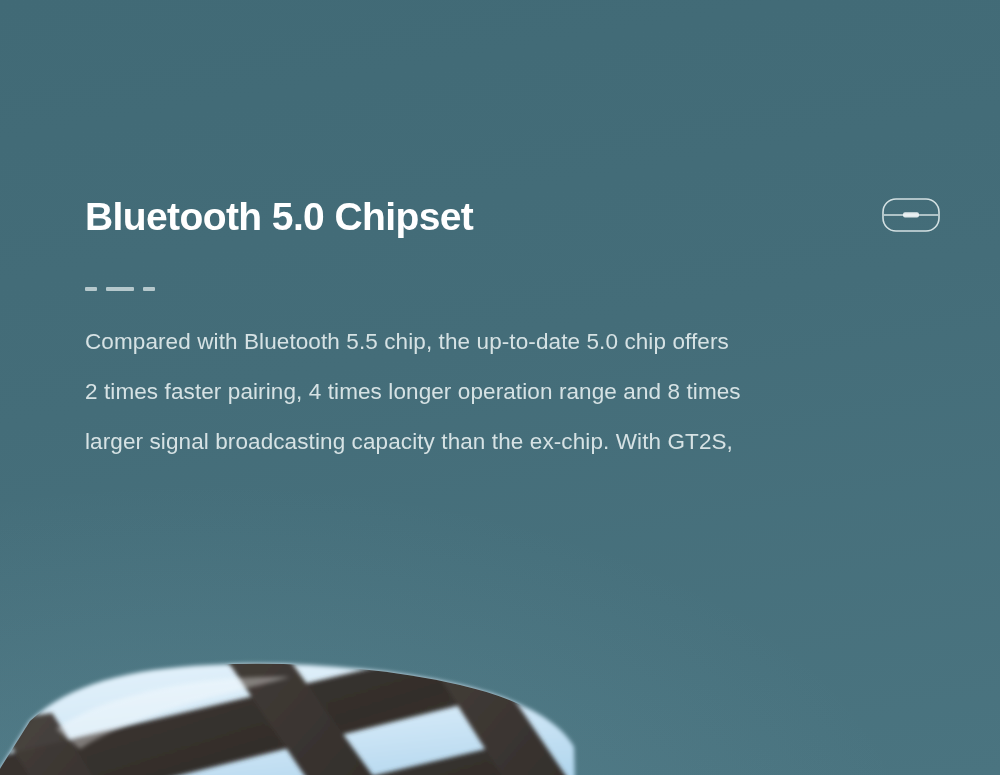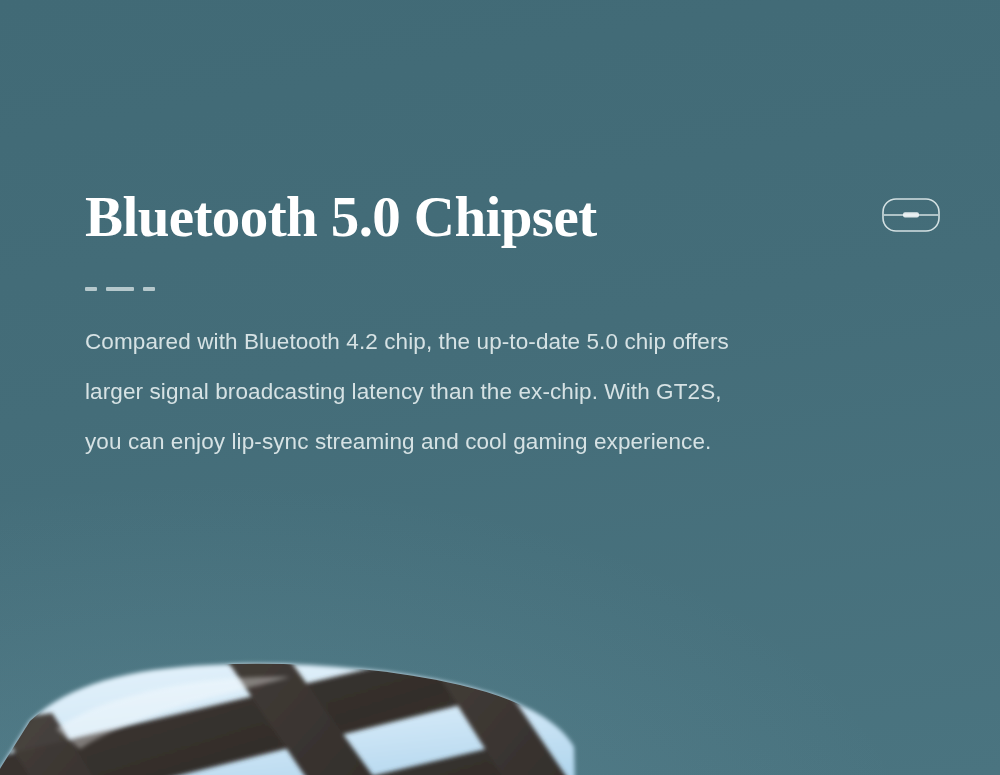--- a/index.html
+++ b/index.html
@@ -51,23 +51,23 @@
     z-index: 3;
     padding: 175px 0 0 85px;
   }
 
   .headline-row {
     position: relative;
     width: 840px;
   }
 
   .headline {
-    font-family: Liberation Serif, serif;
+    font-family: Liberation Sans, sans-serif;
     font-weight: bold;
-    font-size: 57px;
+    font-size: 39px;
     line-height: 84px;
     letter-spacing: -0.6px;
     color: #ffffff;
     width: 760px;
   }
 
   .headline .line { display: block; white-space: nowrap; }
 
   .case-icon {
     position: absolute;
@@ -174,19 +174,19 @@
 
     </div>
 
     <div class="divider">
       <span class="dash short"></span>
       <span class="dash long"></span>
       <span class="dash short"></span>
     </div>
 
     <p class="body-copy">
-      <span class="line">Compared with Bluetooth 4.2 chip, the up-to-date 5.0 chip offers</span>
-      <span class="line">larger signal broadcasting latency than the ex-chip. With GT2S,</span>
-      <span class="line">you can enjoy lip-sync streaming and cool gaming experience.</span>
+      <span class="line">Compared with Bluetooth 5.5 chip, the up-to-date 5.0 chip offers</span>
+      <span class="line">2 times faster pairing, 4 times longer operation range and 8 times</span>
+      <span class="line">larger signal broadcasting capacity than the ex-chip. With GT2S,</span>
     </p>
 
   </div>
 </div>
 
 </body></html>

